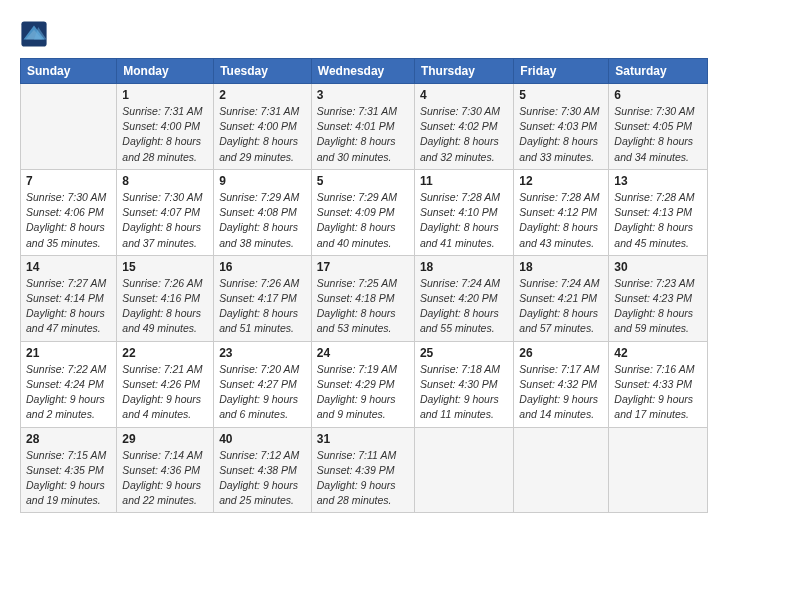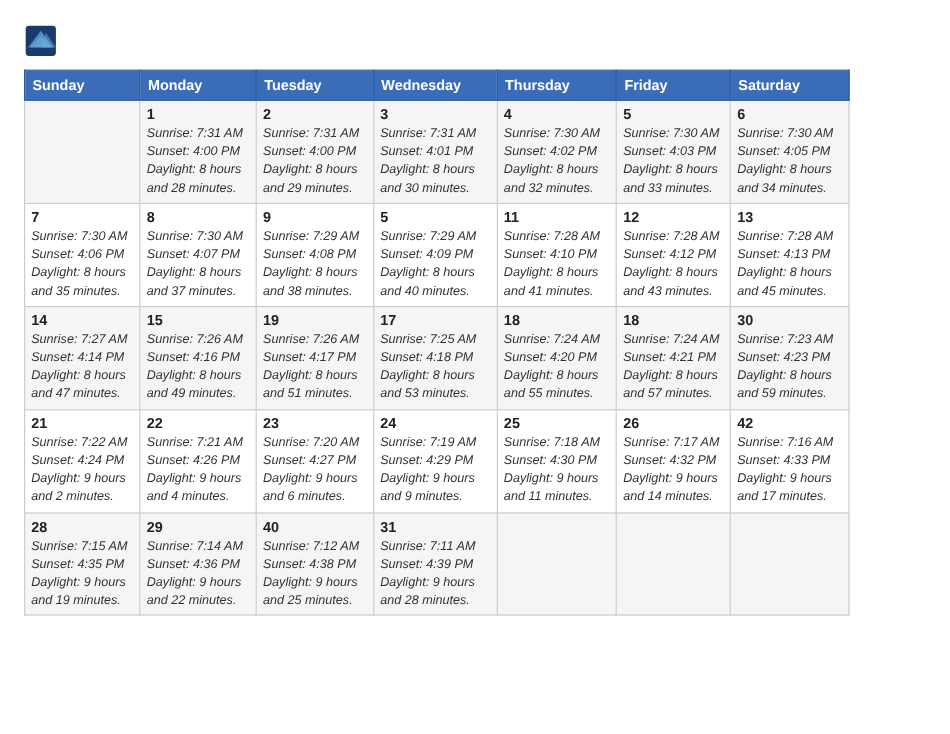--- a/index.html
+++ b/index.html
@@ -194,21 +194,21 @@
         <tr>
           <td>
             <span class="day-num">14</span>
             <div class="day-info">Sunrise: 7:27 AM<br>Sunset: 4:14 PM<br>Daylight: 8 hours and 47 minutes.</div>
           </td>
           <td>
             <span class="day-num">15</span>
             <div class="day-info">Sunrise: 7:26 AM<br>Sunset: 4:16 PM<br>Daylight: 8 hours and 49 minutes.</div>
           </td>
           <td>
-            <span class="day-num">19</span>
+            <span class="day-num">16</span>
             <div class="day-info">Sunrise: 7:26 AM<br>Sunset: 4:17 PM<br>Daylight: 8 hours and 51 minutes.</div>
           </td>
           <td>
             <span class="day-num">17</span>
             <div class="day-info">Sunrise: 7:25 AM<br>Sunset: 4:18 PM<br>Daylight: 8 hours and 53 minutes.</div>
           </td>
           <td>
             <span class="day-num">18</span>
             <div class="day-info">Sunrise: 7:24 AM<br>Sunset: 4:20 PM<br>Daylight: 8 hours and 55 minutes.</div>
           </td>

